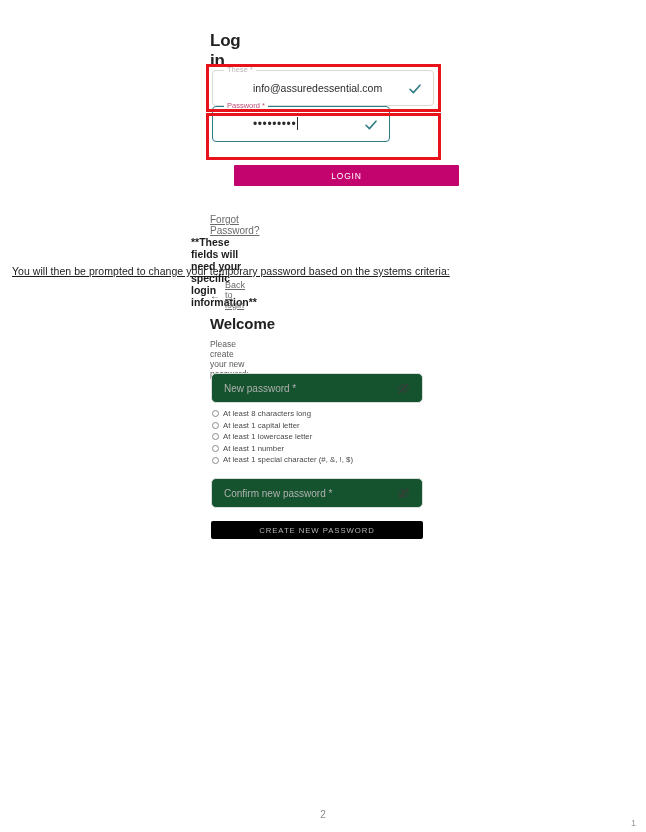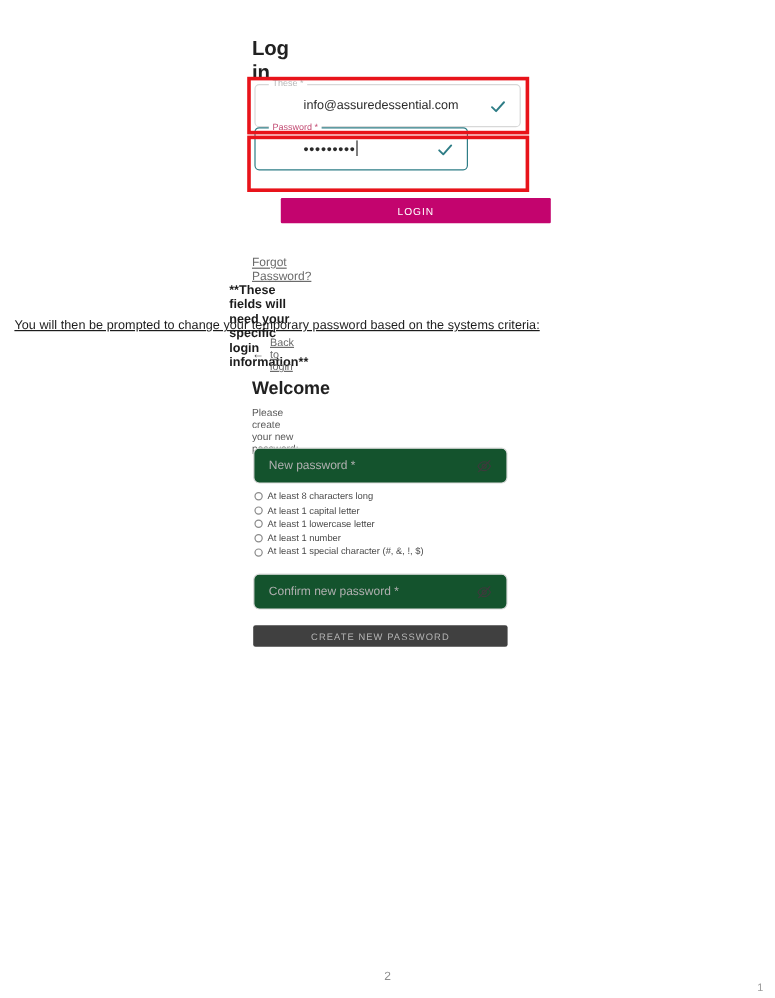--- a/index.html
+++ b/index.html
@@ -247,21 +247,21 @@
     border-radius: 50%;
     flex: none;
   }
 
   .btn-create {
     position: absolute;
     left: 211px;
     top: 521px;
     width: 212px;
     height: 18px;
-    background: #404040;
+    background: #000000;
     color: #b4b4b4;
     border: 0;
     border-radius: 2px;
     font-size: 7.8px;
     letter-spacing: 0.9px;
     display: flex;
     align-items: center;
     justify-content: center;
     font-family: "Liberation Sans", sans-serif;
   }

